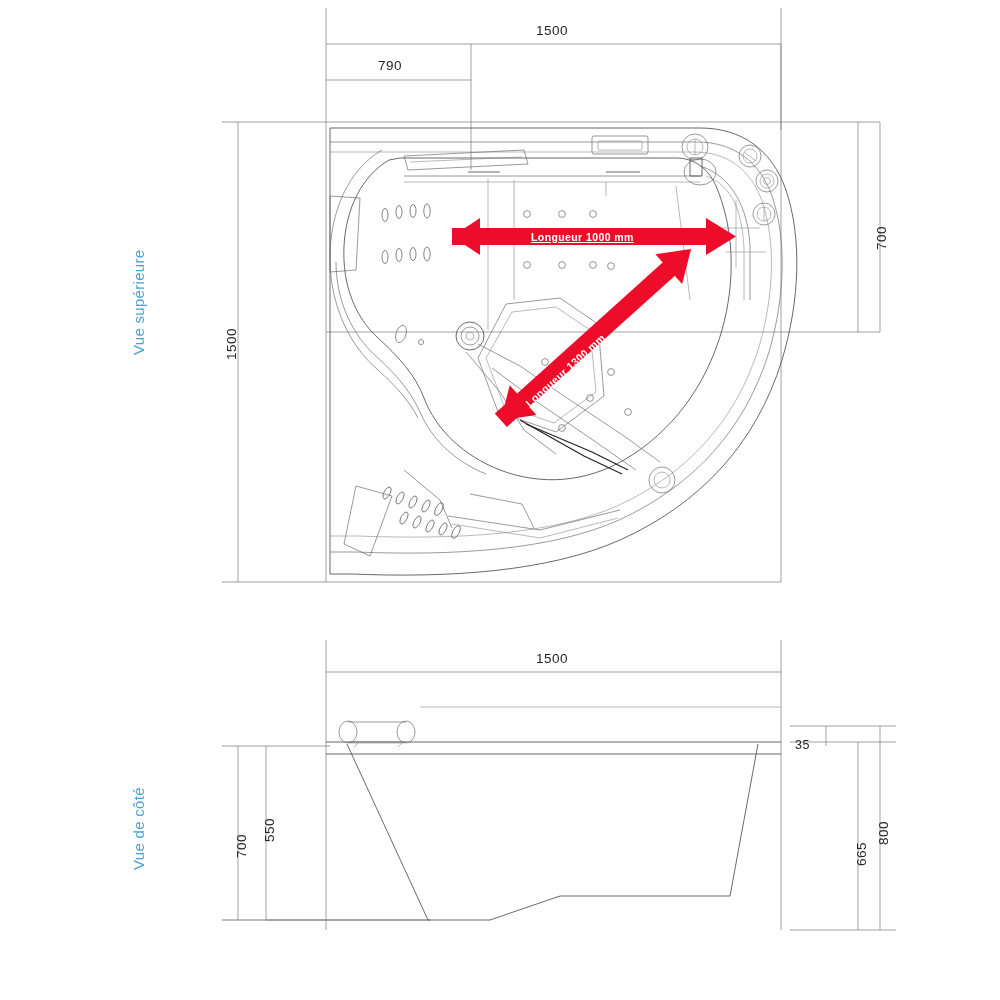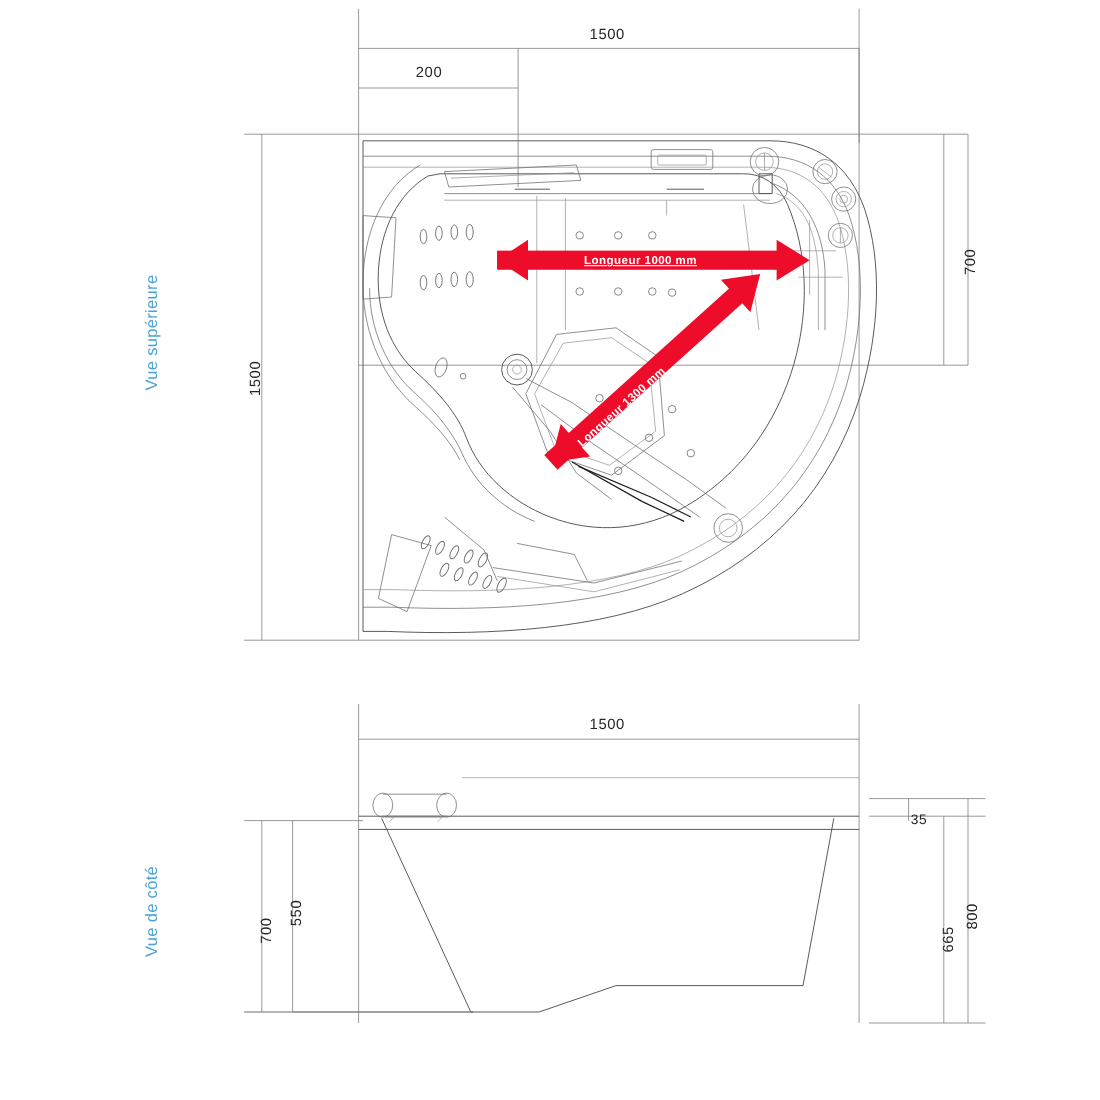--- a/index.html
+++ b/index.html
@@ -314,29 +314,29 @@
       </g>
     </g>
   </svg>
 
   <div class="vlabel" style="left:130px; top:355px;">Vue supérieure</div>
 
   <div class="vlabel" style="left:130px; top:870px;">Vue de côté</div>
 
   <div class="dim" style="left:536px; top:23px;">1500</div>
 
-  <div class="dim" style="left:378px; top:58px;">200</div>
+  <div class="dim" style="left:378px; top:58px;">790</div>
 
   <div class="dim vert" style="left:224px; top:360px;">1500</div>
 
   <div class="dim vert" style="left:874px; top:250px;">700</div>
 
   <div class="dim" style="left:536px; top:651px;">1500</div>
 
-  <div class="dim small" style="left:828px; top:738px;">35</div>
+  <div class="dim small" style="left:795px; top:738px;">35</div>
 
   <div class="dim vert" style="left:262px; top:842px;">550</div>
 
   <div class="dim vert" style="left:234px; top:858px;">700</div>
 
   <div class="dim vert" style="left:854px; top:866px;">665</div>
 
   <div class="dim vert" style="left:876px; top:845px;">800</div>
 
   <div class="arrowlabel" style="left:531px; top:231px;text-decoration:underline;">Longueur 1000 mm</div>

